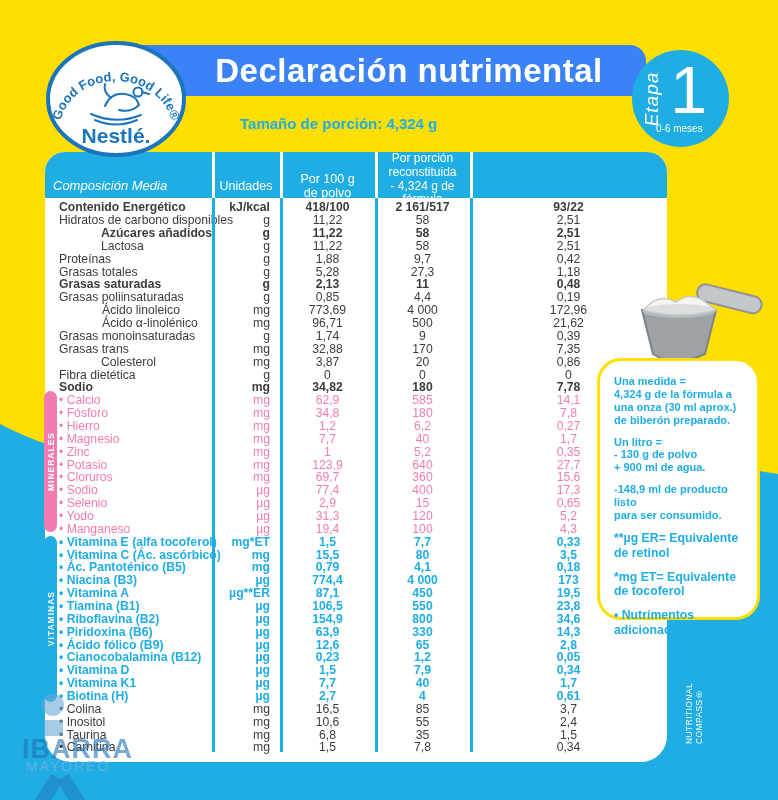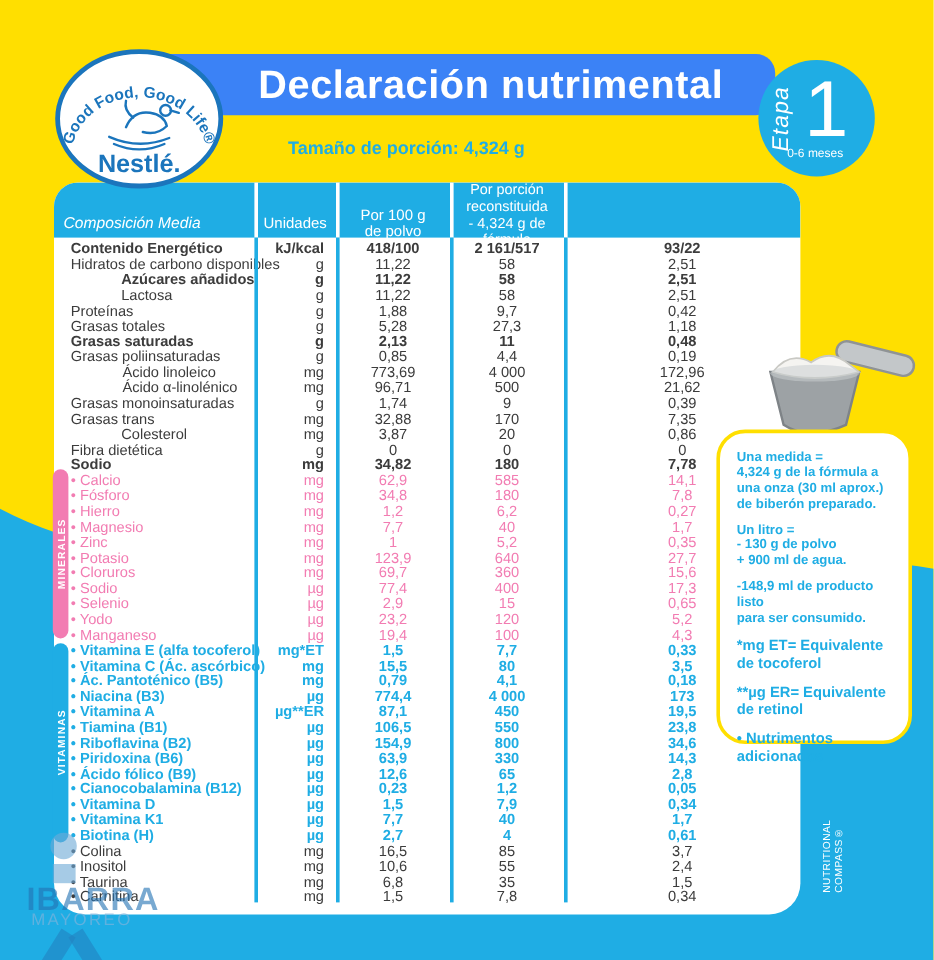--- a/index.html
+++ b/index.html
@@ -324,21 +324,21 @@
       <div class="trow g-mineral ind-0 has-bullet">
         <div class="c0">Selenio</div>
         <div class="c1">µg</div>
         <div class="c2">2,9</div>
         <div class="c3">15</div>
         <div class="c4">0,65</div>
       </div>
       <div class="trow g-mineral ind-0 has-bullet">
         <div class="c0">Yodo</div>
         <div class="c1">µg</div>
-        <div class="c2">23,2</div>
+        <div class="c2">31,3</div>
         <div class="c3">120</div>
         <div class="c4">5,2</div>
       </div>
       <div class="trow g-mineral ind-0 has-bullet">
         <div class="c0">Manganeso</div>
         <div class="c1">µg</div>
         <div class="c2">19,4</div>
         <div class="c3">100</div>
         <div class="c4">4,3</div>
       </div>
@@ -490,26 +490,26 @@
     <div class="note-sec">
       <div class="nh">Un litro =</div>
       <div class="nl">- 130 g de polvo</div>
       <div class="nl">+ 900 ml de agua.</div>
     </div>
     <div class="note-sec">
       <div class="nl">-148,9 ml de producto listo</div>
       <div class="nl">para ser consumido.</div>
     </div>
     <div class="note-sec big">
+      <div class="nl">**µg ER= Equivalente</div>
+      <div class="nl">de retinol</div>
+    </div>
+    <div class="note-sec big">
       <div class="nl">*mg ET= Equivalente</div>
       <div class="nl">de tocoferol</div>
-    </div>
-    <div class="note-sec big">
-      <div class="nl">**µg ER= Equivalente</div>
-      <div class="nl">de retinol</div>
     </div>
     <div class="note-sec big">
       <div class="nl">• Nutrimentos</div>
       <div class="nl">adicionados</div>
     </div>
   </div>
 
 <div id="compass" class="abs">NUTRITIONAL COMPASS®</div>
 
 <div id="watermark" class="abs">

